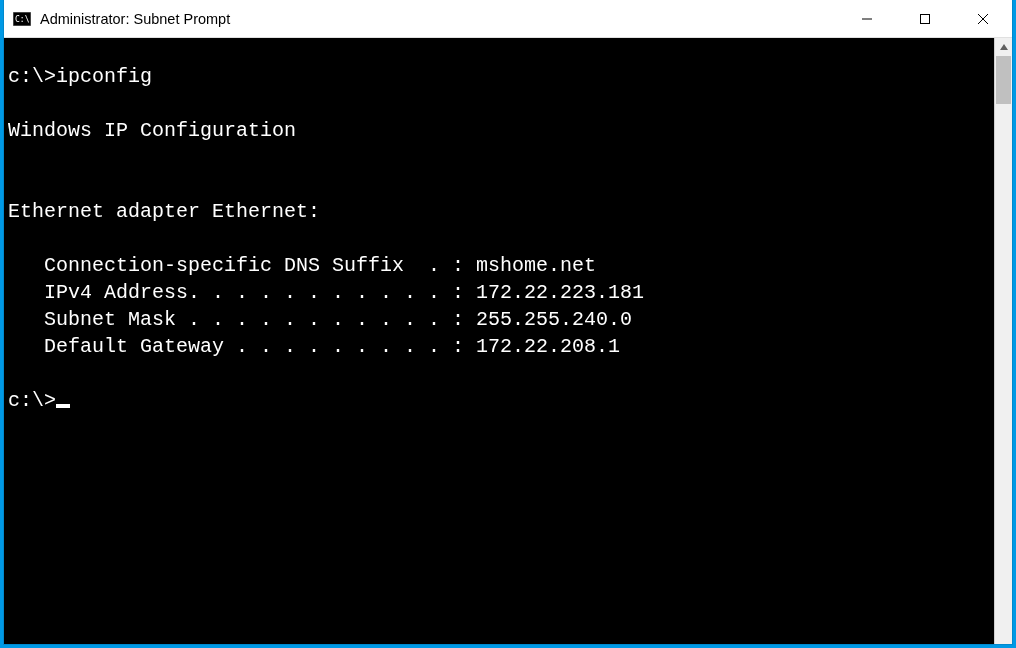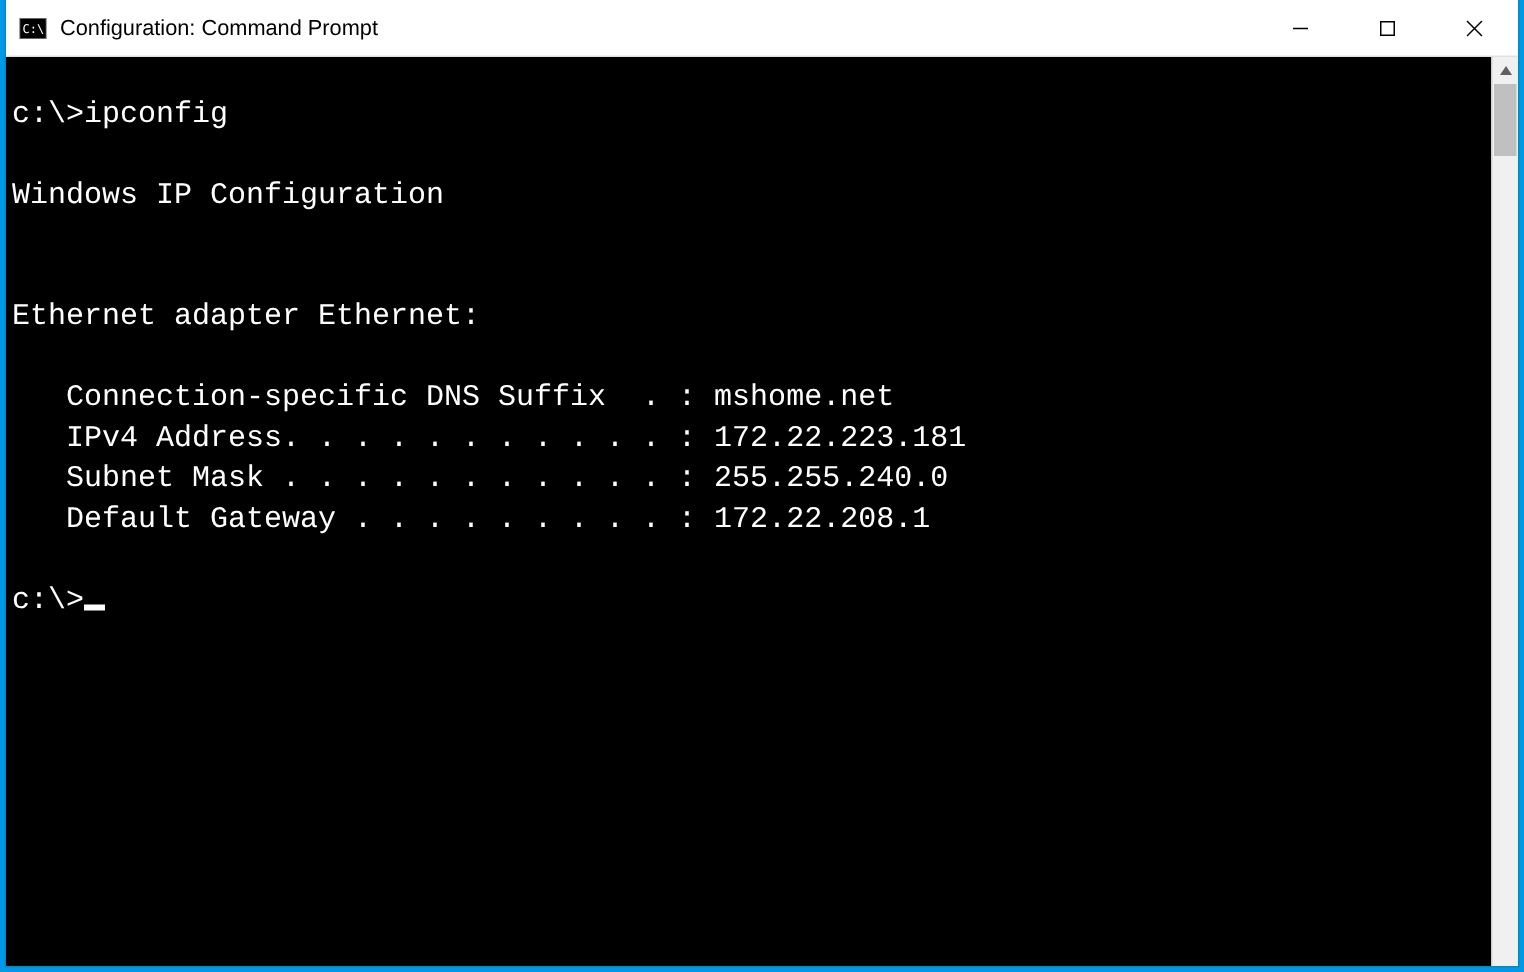--- a/index.html
+++ b/index.html
@@ -115,21 +115,21 @@
 <body>
 
 <div class="window">
   <div class="titlebar">
     <div class="app-icon">
       <svg width="18" height="14" viewBox="0 0 18 14">
         <rect x="0" y="0" width="18" height="14" fill="#000" stroke="#888" stroke-width="1"></rect>
         <text x="2" y="10" font-size="8" fill="#fff" font-family="monospace">C:\</text>
       </svg>
     </div>
-    <div class="title-text">Configuration: Command Prompt</div>
+    <div class="title-text">Administrator: Subnet Prompt</div>
     <div class="window-controls">
       <div class="win-btn">
         <svg width="12" height="12" viewBox="0 0 12 12">
             <line x1="1" y1="6" x2="11" y2="6" stroke="#000" stroke-width="1"></line>
           </svg>
       </div>
       <div class="win-btn">
         <svg width="12" height="12" viewBox="0 0 12 12">
             <rect x="1.5" y="1.5" width="9" height="9" fill="none" stroke="#000" stroke-width="1"></rect>
           </svg>

